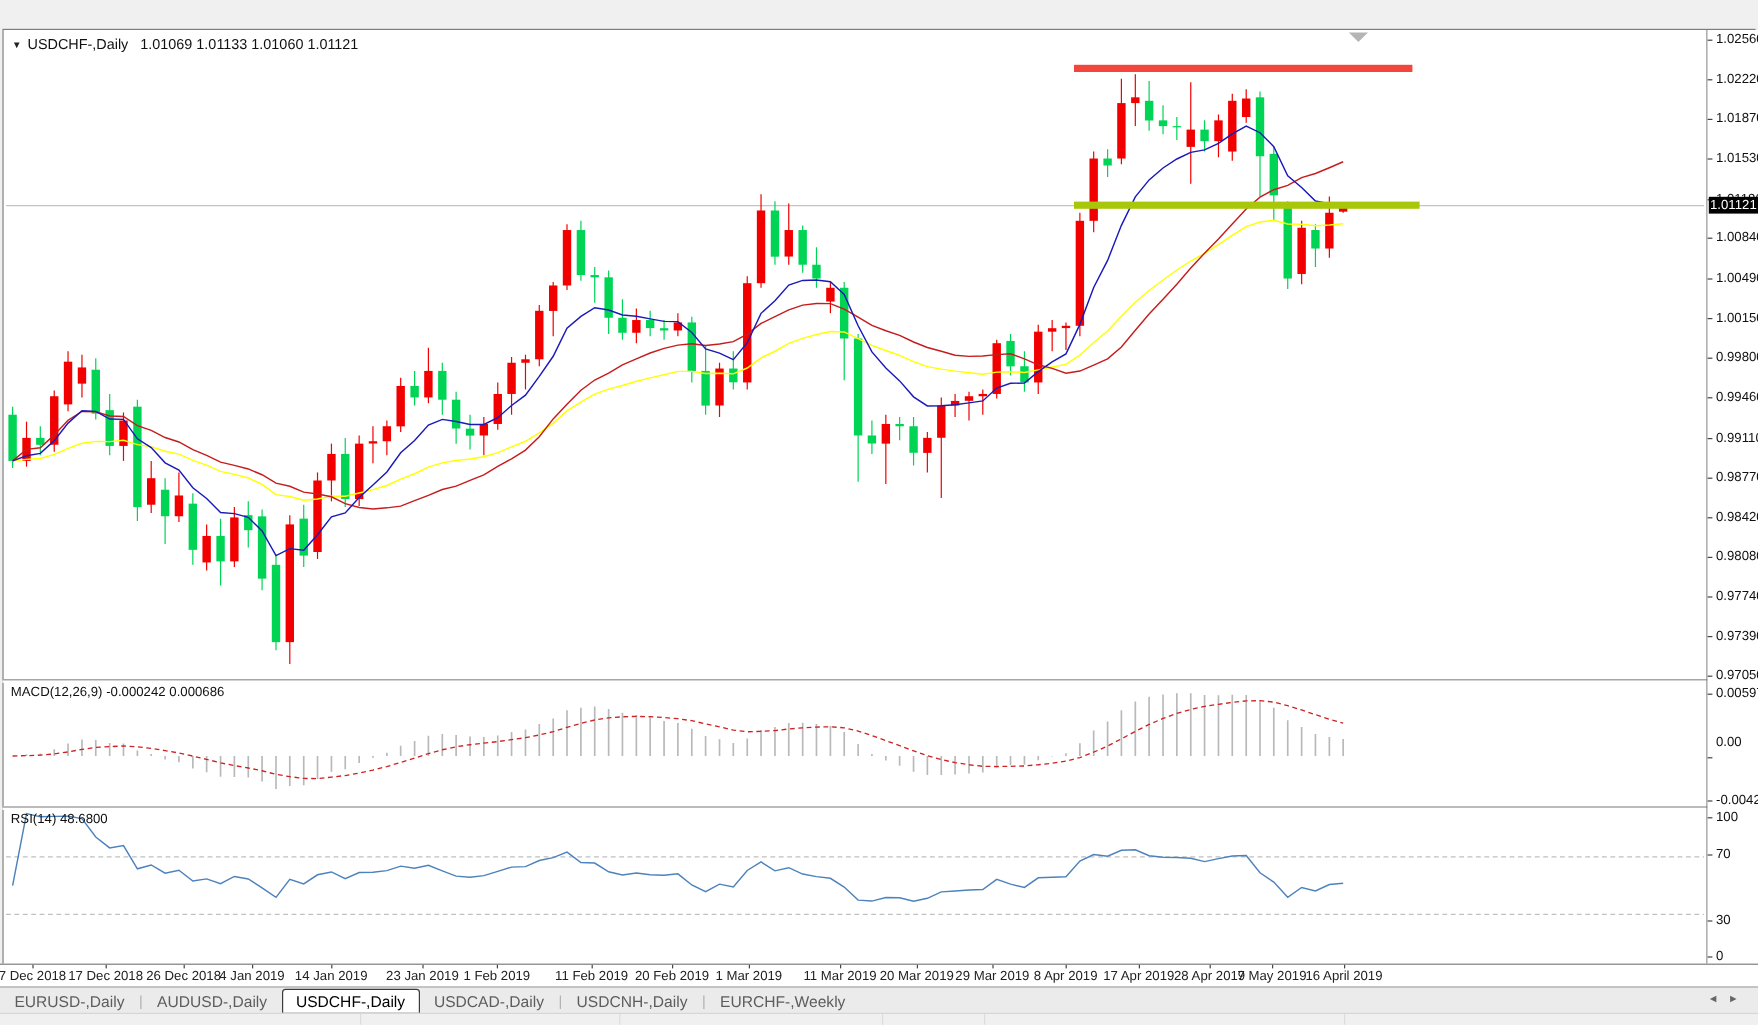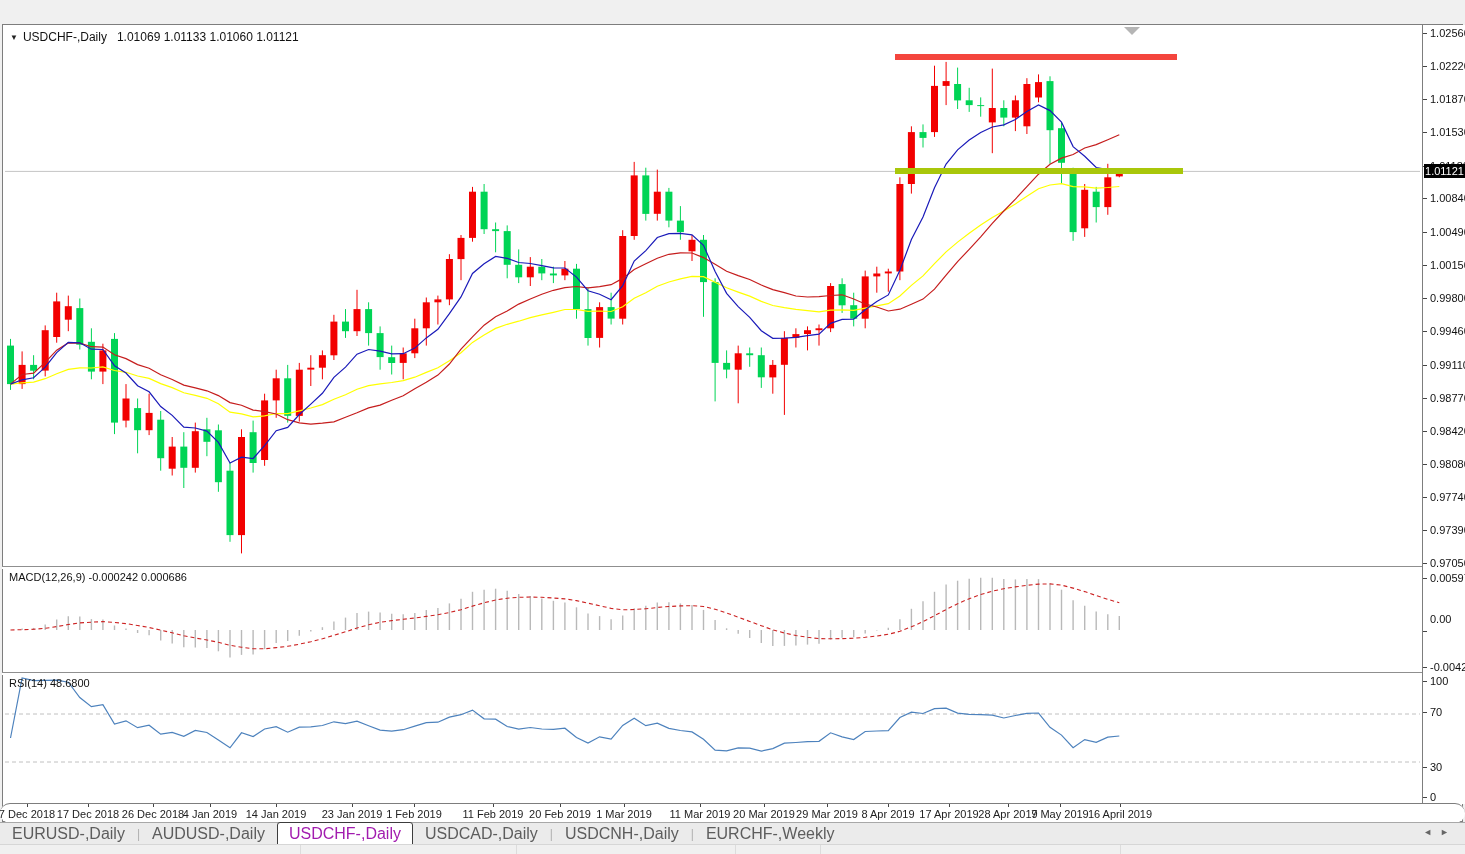--- a/index.html
+++ b/index.html
@@ -17,27 +17,27 @@
   .symline{position:absolute;left:10px;top:30px;font-size:12px;color:#111;white-space:pre;}
   .symline .tri{font-size:8px;color:#222;margin-right:5px;vertical-align:1px;}
   .panelabel{position:absolute;font-size:11px;color:#111;}
   .endmark{position:absolute;width:0;height:0;border-left:8px solid transparent;border-right:8px solid transparent;border-top:8px solid #b5b5b5;}
   
   .praxis{position:absolute;left:1423px;top:25px;width:42px;height:779px;background:#fff;}
   .pr-label{position:absolute;left:7px;font-size:11px;color:#111;white-space:nowrap;}
   .pr-tick{position:absolute;left:0;width:4px;height:1px;background:#444;}
   .price-box{position:absolute;left:1px;width:41px;height:14px;background:#000;color:#fff;font-size:11px;text-align:center;line-height:14px;}
   
-  .dateaxis{position:absolute;left:0;top:803px;width:1465px;height:19px;background:#fff;border-top:1px solid #7d7d7d;border-radius:10px;}
+  .dateaxis{position:absolute;left:0;top:803px;width:1465px;height:19px;background:#fff;border-top:1px solid #7d7d7d;}
   .dt-label{position:absolute;top:4px;transform:translateX(-50%);font-size:11px;color:#222;white-space:nowrap;}
   .dt-tick{position:absolute;top:0;width:1px;height:3px;background:#444;}
   
   .tabbar{position:absolute;left:0;top:822px;width:1465px;height:22px;background:#ebebeb;border-top:1px solid #a8a8a8;display:flex;align-items:center;}
-  .tab{font-size:16px;color:#5d5d5d;padding:2px 12px;white-space:nowrap;cursor:default;}
-  .tab.active{background:#fff;color:#a21caf;border:1px solid #3c3c3c;border-radius:3px 3px 0 0;padding:2px 11px;}
+  .tab{font-size:13px;color:#5d5d5d;padding:2px 12px;white-space:nowrap;cursor:default;}
+  .tab.active{background:#fff;color:#000000;border:1px solid #3c3c3c;border-radius:3px 3px 0 0;padding:2px 11px;}
   .tab-sep{color:#b0b0b0;font-size:12px;}
   .tab-arrows{position:absolute;right:8px;top:4px;font-size:9px;color:#666;letter-spacing:8px;}
   
   .statusbar{position:absolute;left:0;top:844px;width:1465px;height:10px;background:#f0f0f0;border-top:1px solid #d6d6d6;}
   .st-sep{position:absolute;top:0;width:1px;height:10px;background:#dcdcdc;}
 </style>
 </head>
 <body>
 
 <div id="root">

